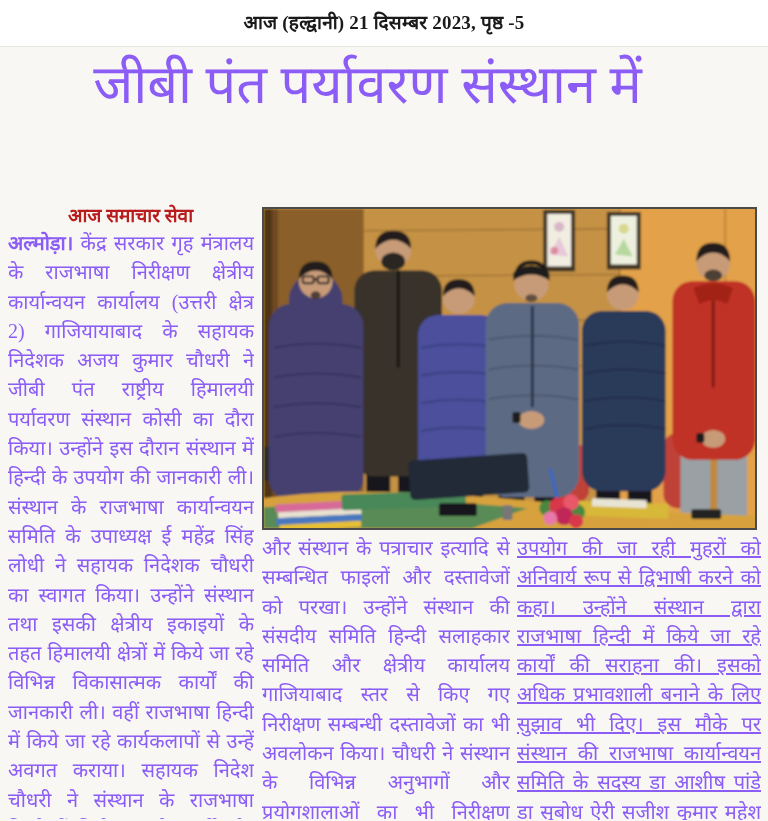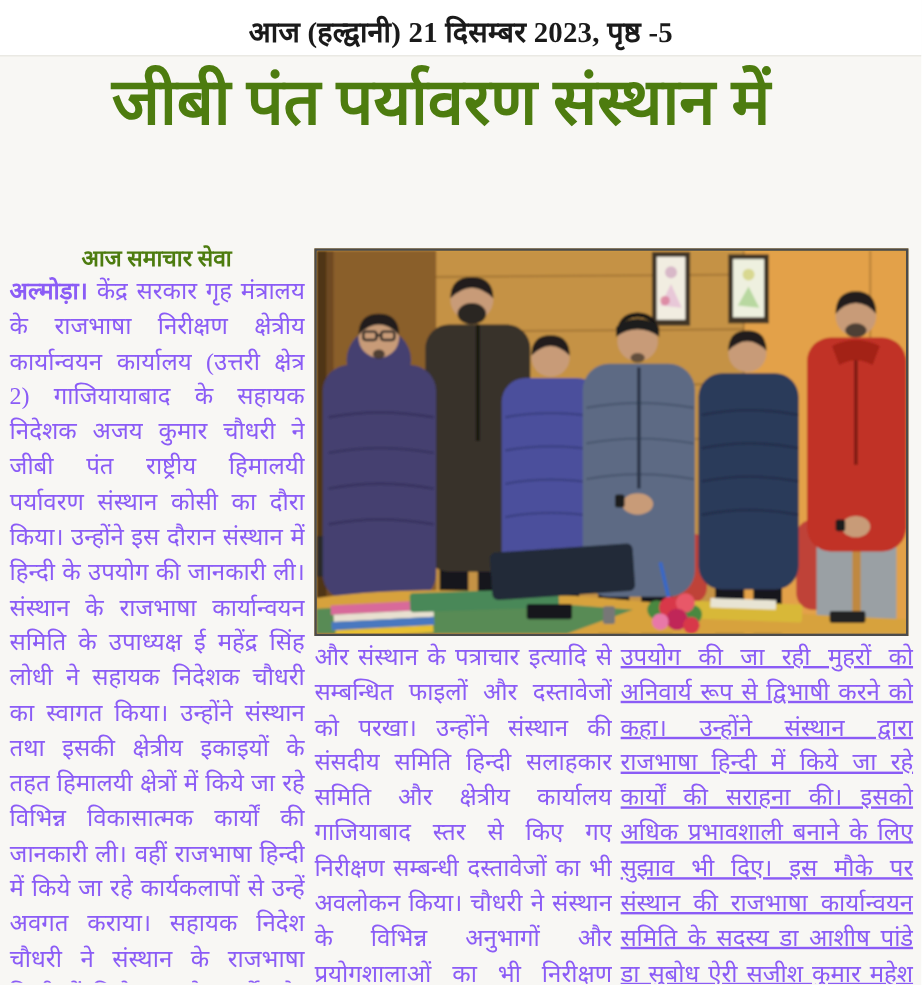--- a/index.html
+++ b/index.html
@@ -11,51 +11,51 @@
     background: #ffffff;
     font-family: "Liberation Serif", serif;
     color: #1d1d1d;
     overflow: hidden;
   }
   .dateline {
     position: absolute;
     top: 9px; left: 0;
     width: 100%;
     text-align: center;
-    font-size: 24px;
+    font-size: 19px;
     font-weight: bold;
     color: #1a1a1a;
     letter-spacing: 0.2px;
   }
   .article-area {
     position: absolute;
     top: 46px; left: 0;
     width: 768px;
     height: 775px;
     background: #f8f7f4;
     border-top: 1px solid #e7e5df;
   }
   .headline {
     position: absolute;
     top: 50px; left: 0;
     width: 735px;
     text-align: center;
-    font-weight: bold;
+    font-weight: normal;
     font-size: 54px;
     line-height: 71px;
-    color: #4d7c0f;
+    color: #8b5cf6;
   }
   .byline {
     position: absolute;
     top: 202px; left: 8px;
     width: 245px;
     text-align: center;
     font-size: 19px;
     font-weight: bold;
-    color: #4d7c0f;
+    color: #b91c1c;
   }
   .body-col {
     position: absolute;
     font-size: 20px;
     line-height: 29.3px;
     text-align: justify;
     color: #8b5cf6;
     overflow: hidden;
   }
   .col-left   { left: 8px;   top: 229px; width: 246px; height: 590px; }

